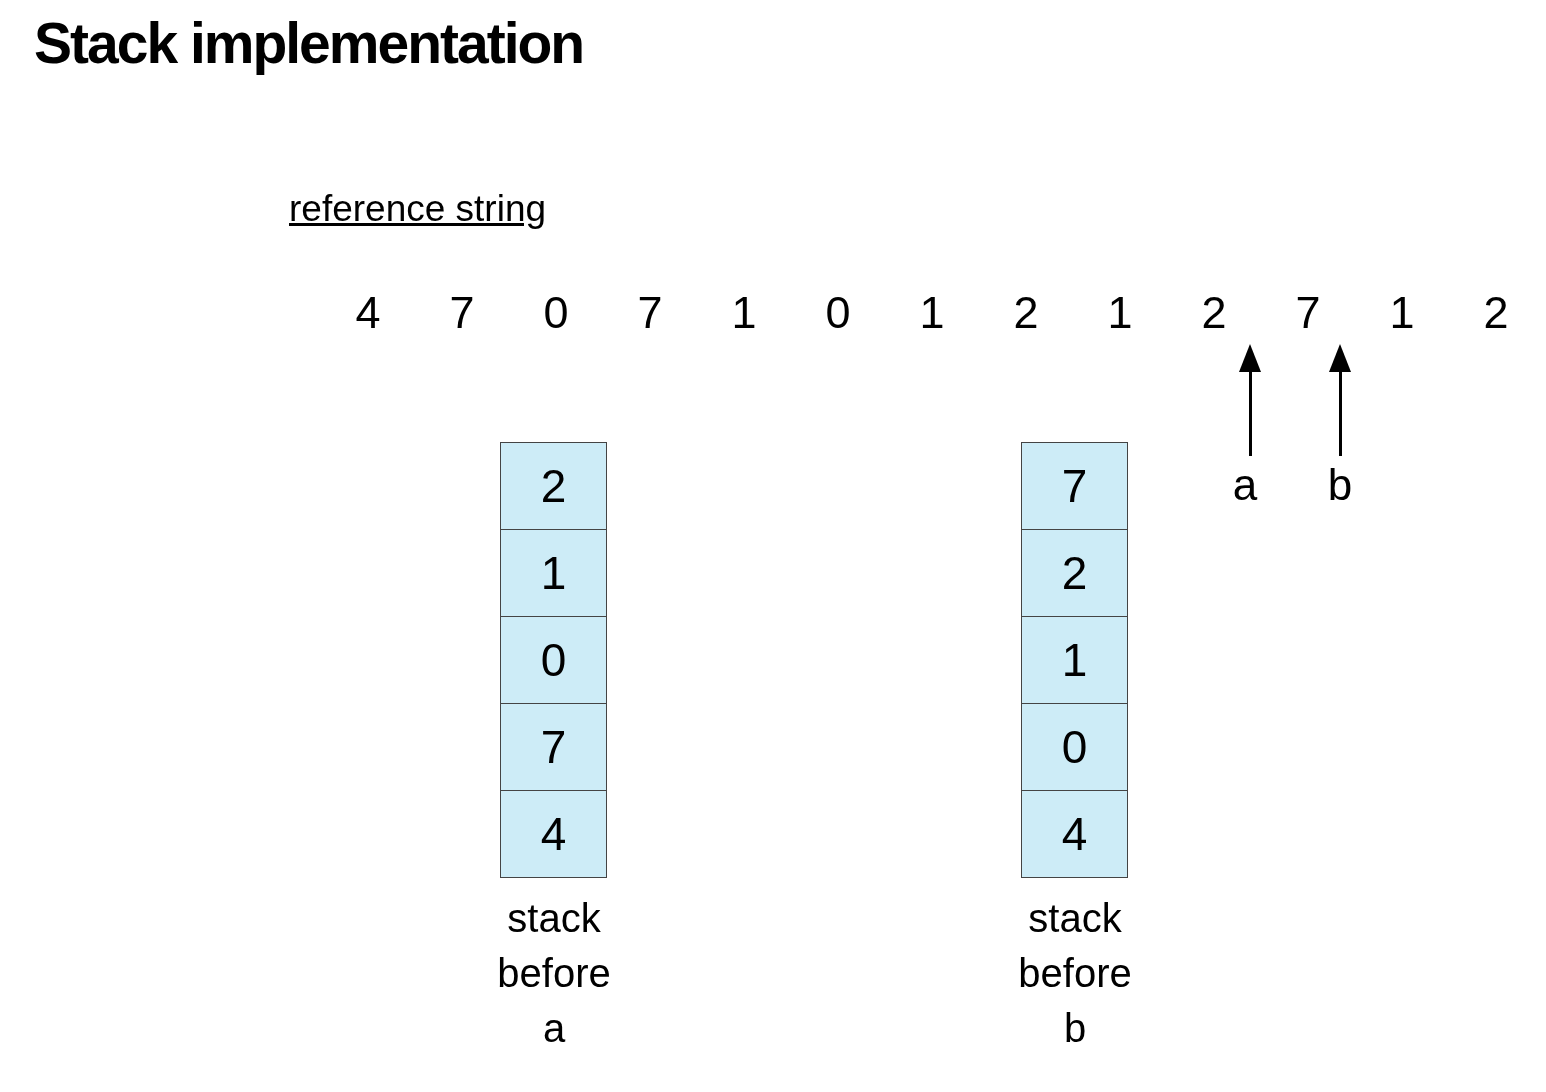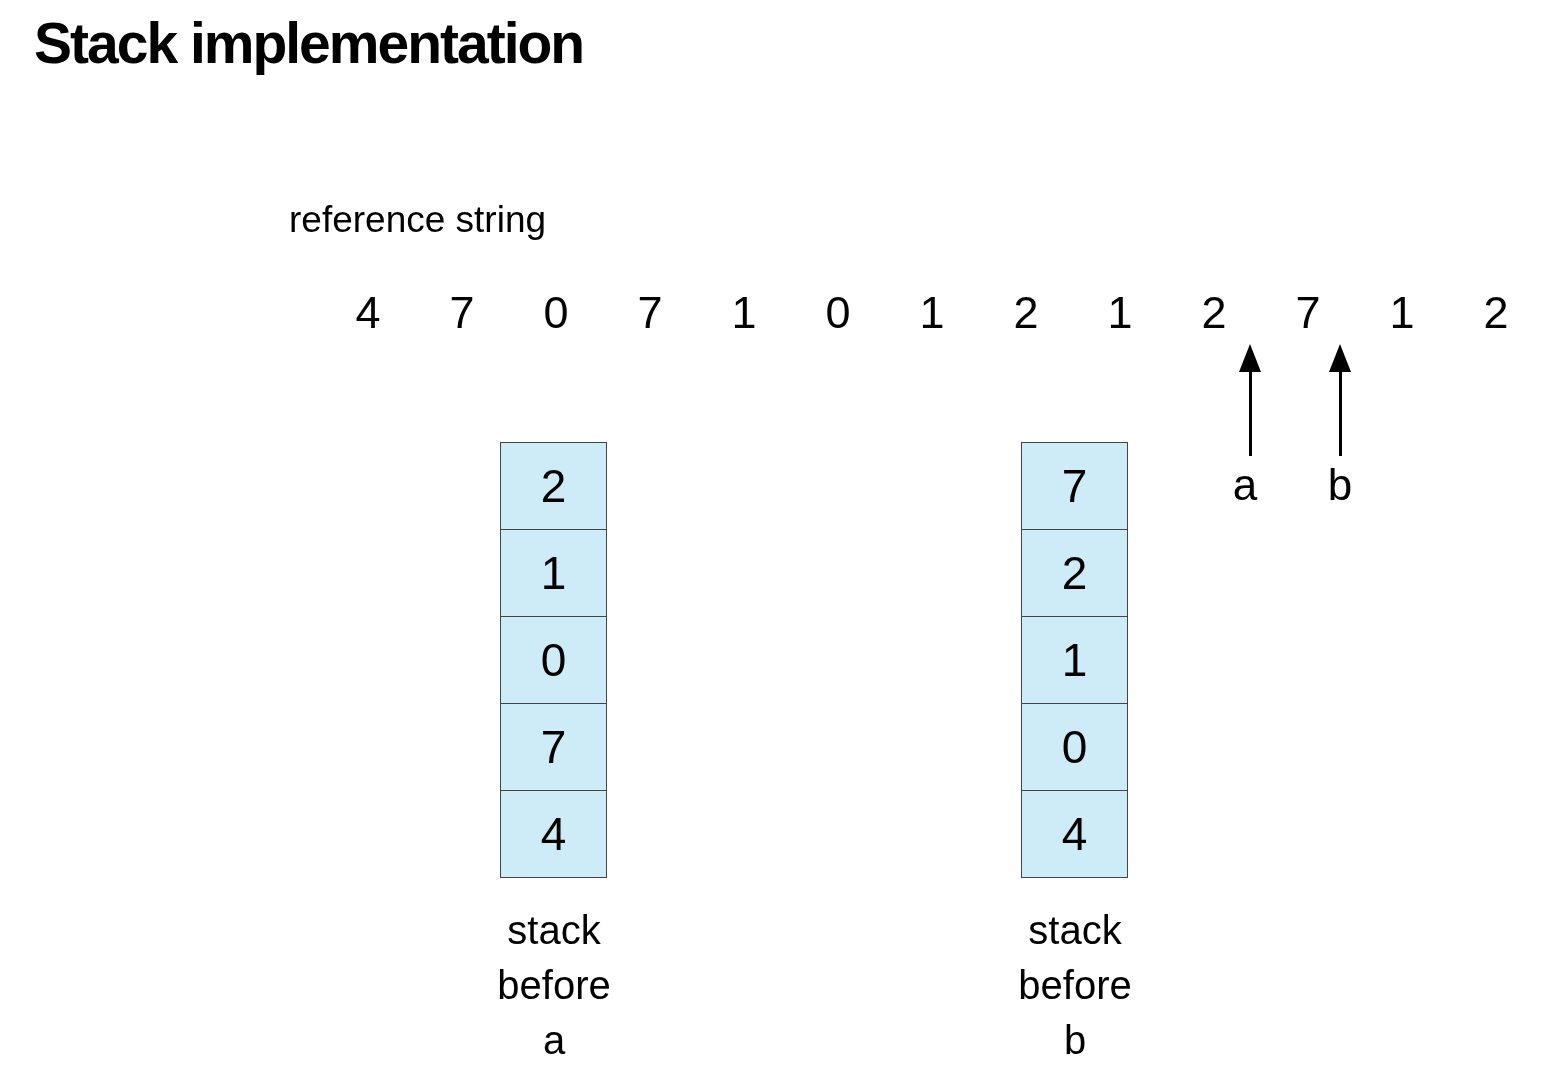--- a/index.html
+++ b/index.html
@@ -18,23 +18,24 @@
     top: 2px;
     margin: 8px;
     font-size: 57px;
     font-weight: 700;
     letter-spacing: -2px;
     white-space: nowrap;
   }
   .ref-label {
     position: absolute;
     left: 289px;
-    top: 199px;
+    top: 188px;
     font-size: 37px;
     white-space: nowrap;
+    text-decoration: underline;
   }
   .ref-row {
     position: absolute;
     left: 321px;
     top: 288px;
     display: flex;
   }
   .ref-digit {
     width: 94px;
     text-align: center;
@@ -93,21 +94,20 @@
     font-size: 46px;
   }
   .cell:first-child { margin-top: 0; }
   .caption {
     position: absolute;
     top: 891px;
     width: 220px;
     text-align: center;
     font-size: 40px;
     line-height: 55px;
-    margin-top: 12px;
   }
   .caption-left  { left: 444px; }
   .caption-right { left: 965px; }
 </style>
 </head>
 <body>
 
 <div class="slide">
 
   <h1 class="title">Stack implementation</h1>

